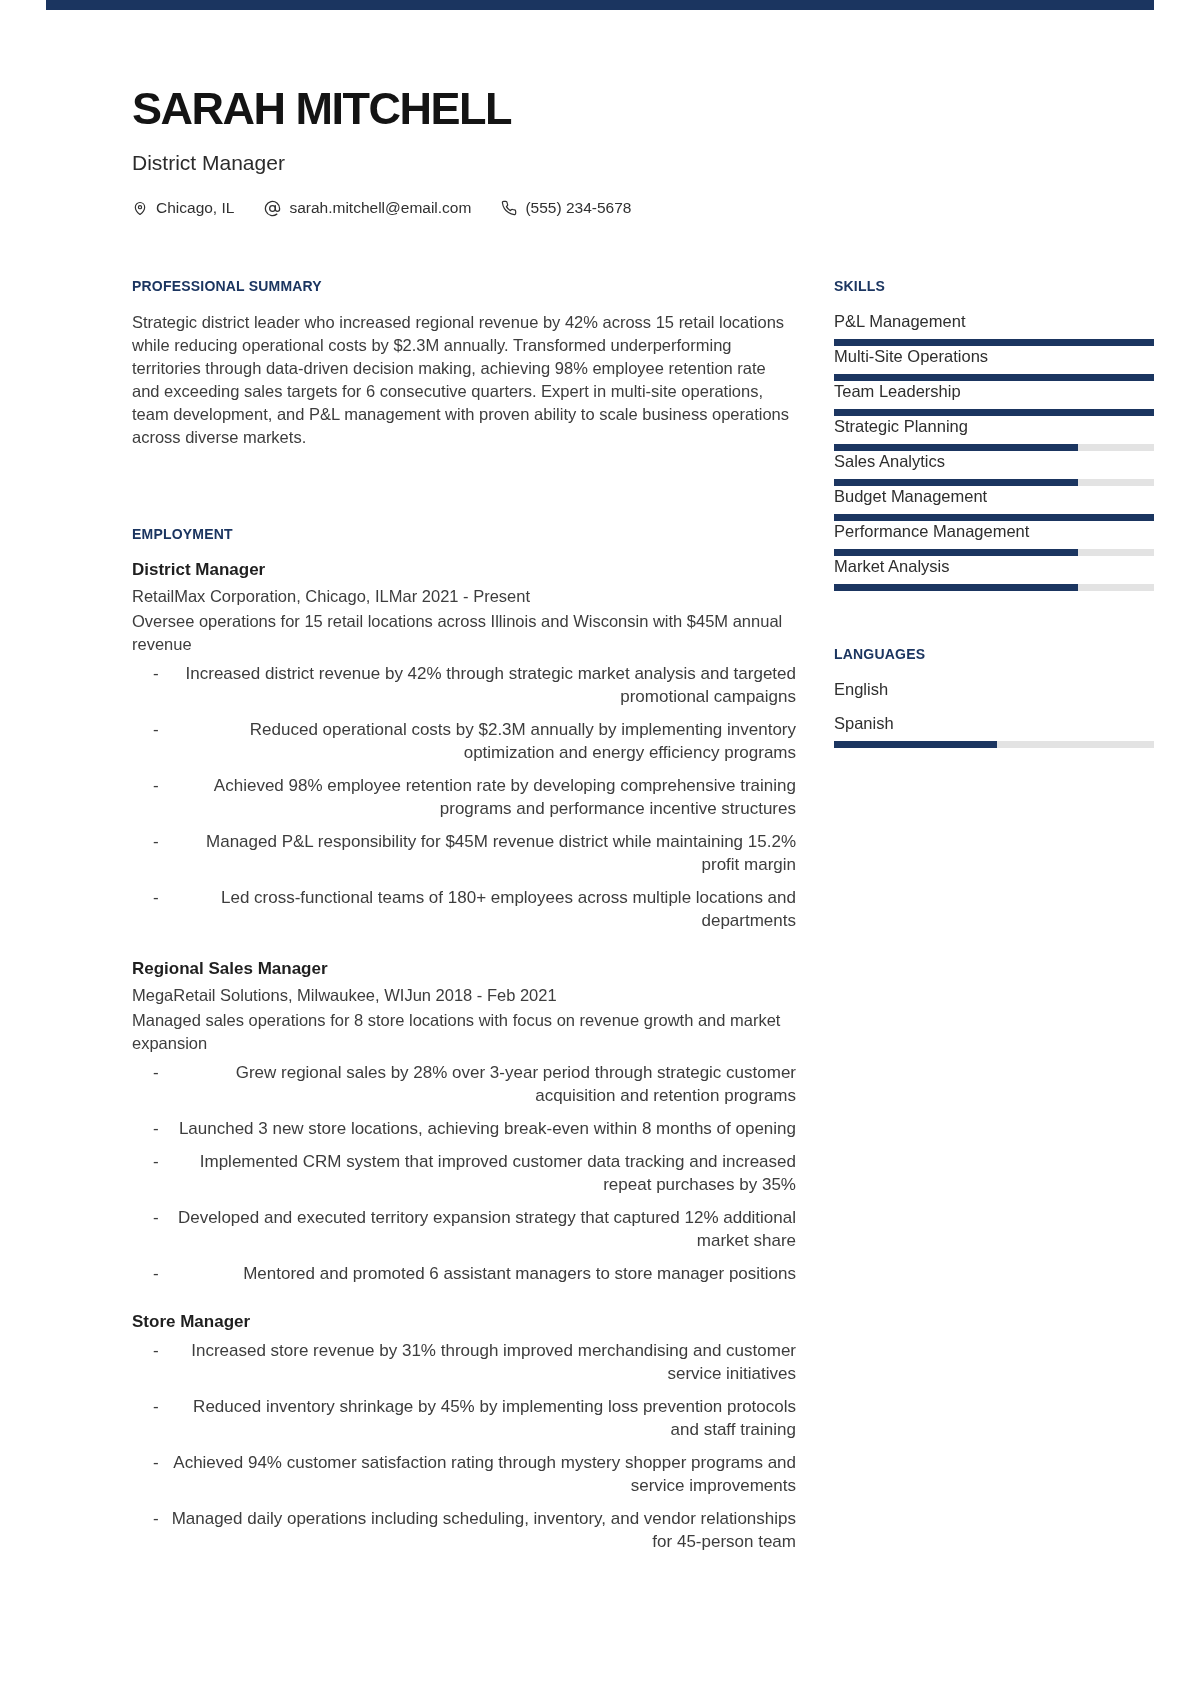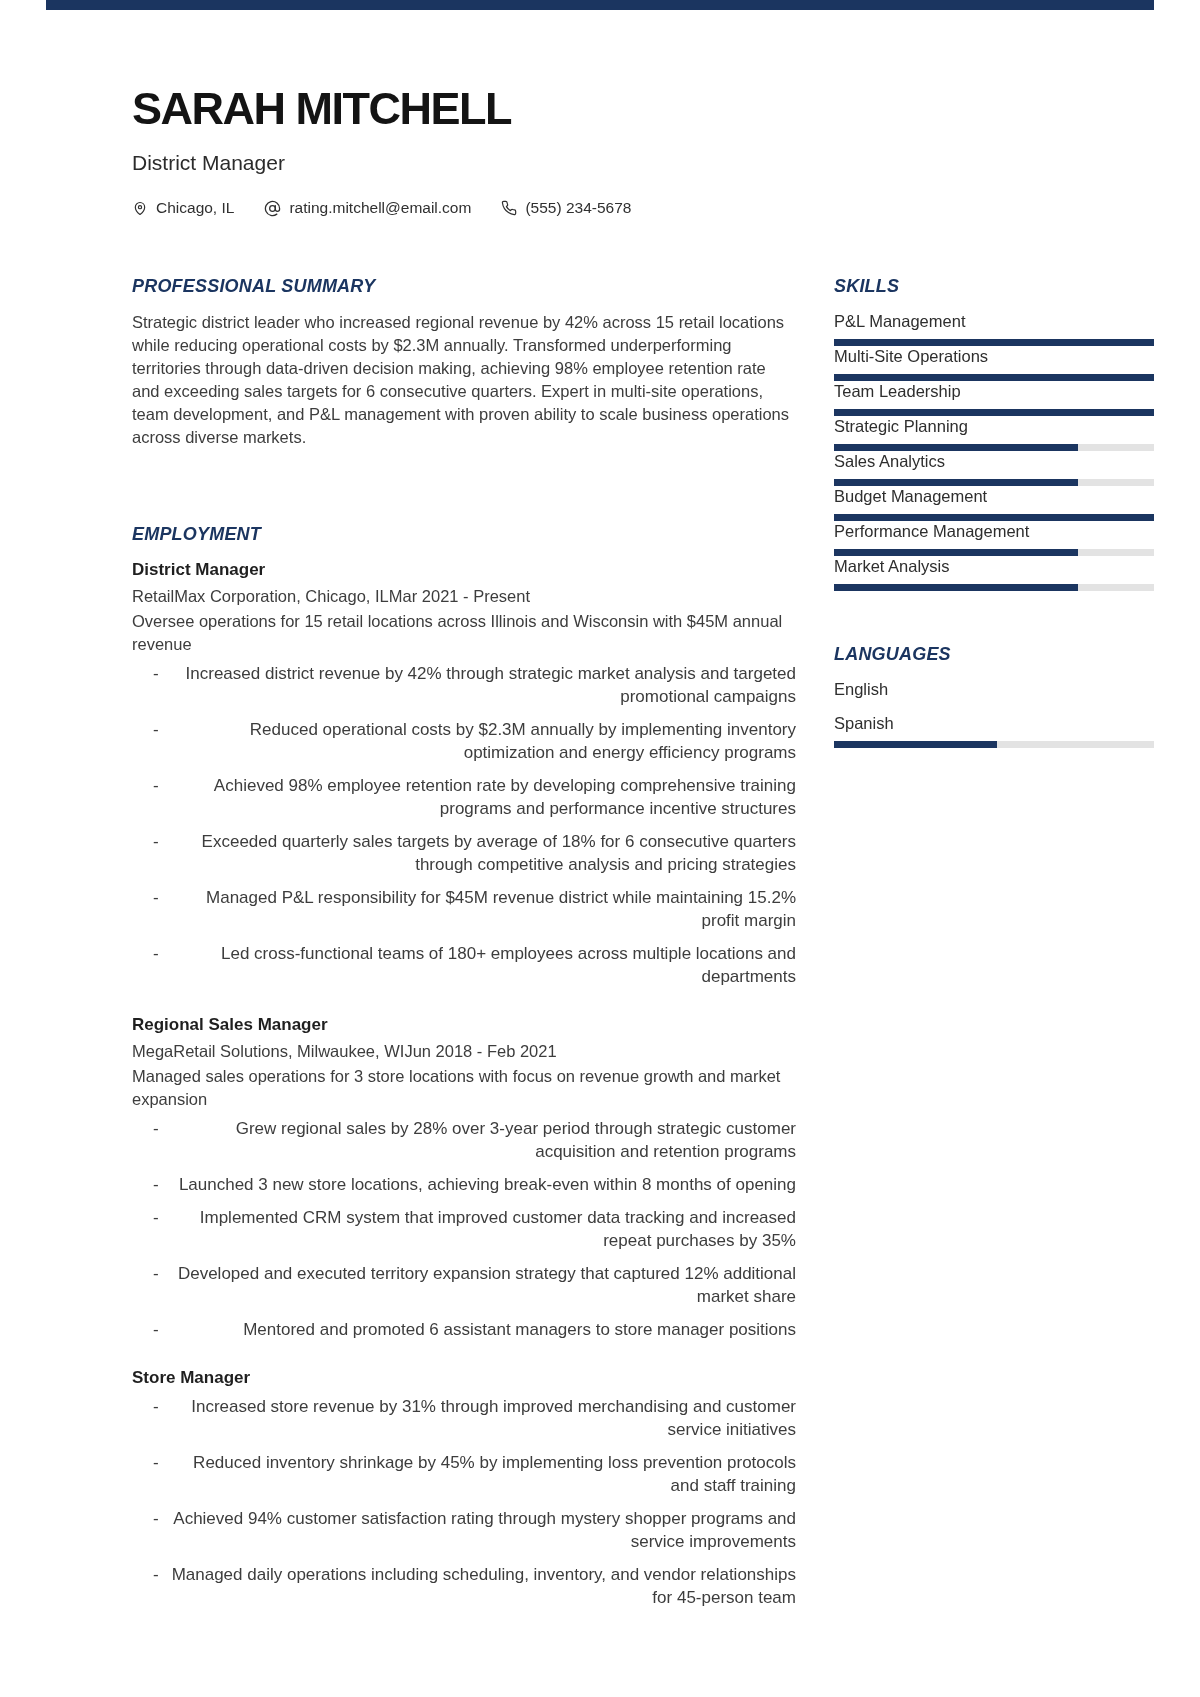--- a/index.html
+++ b/index.html
@@ -15,21 +15,21 @@
   .topbar{height:10px;width:100%;background:var(--accent);}
   .header{padding:76px 87px 0 86px;}
   .name{font-size:45px;font-weight:700;letter-spacing:-1.5px;color:var(--ink);line-height:1.0;}
   .subtitle{margin-top:20px;font-size:21px;font-weight:400;color:#2b2b2b;line-height:1.1;}
   .contact-row{margin-top:25px;display:flex;align-items:flex-start;gap:30px;font-size:15.5px;color:#303030;}
   .contact-item{display:flex;align-items:center;gap:8px;}
   .contact-item svg{display:block;}
   .columns{display:flex;margin-top:58px;padding:0 87px 0 86px;gap:38px;}
   .main{width:664px;flex:0 0 664px;}
   .sidebar{width:325px;flex:0 0 325px;}
-  h2.sec{font-size:18px;font-weight:700;color:var(--accent);letter-spacing:0.2px;line-height:22px;margin-bottom:14px;font-style:italic;}
+  h2.sec{font-size:14px;font-weight:700;color:var(--accent);letter-spacing:0.2px;line-height:22px;margin-bottom:14px;}
   .summary-text{font-size:16.5px;line-height:23px;color:var(--body);}
   .employment{margin-top:74px;}
   .job{margin-bottom:26px;}
   .job:last-child{margin-bottom:0;}
   .job-title{font-size:17px;font-weight:700;color:#1f1f1f;line-height:22px;margin-bottom:4px;}
   .job-sub{display:flex;justify-content:flex-start;align-items:baseline;font-size:16.5px;line-height:23px;color:var(--body);margin-bottom:2px;}
   .job-desc{font-size:16.5px;line-height:23px;color:var(--body);}
   ul.bullets{list-style:none;margin-top:6px;}
   ul.bullets li{position:relative;padding-left:33px;font-size:17px;line-height:23px;color:var(--body);margin-bottom:10px;text-align:right;}
   ul.bullets li:last-child{margin-bottom:0;}
@@ -61,21 +61,21 @@
           </span>
           <span class="contact-text">Chicago, IL</span>
         </div>
         <div class="contact-item">
           <span class="contact-icon">
             <svg width="17" height="17" viewBox="0 0 24 24" fill="none" stroke="#303030" stroke-width="1.8" stroke-linecap="round" stroke-linejoin="round">
               <circle cx="12" cy="12" r="4"></circle>
               <path d="M16 8v5a3 3 0 0 0 6 0v-1a10 10 0 1 0-3.92 7.94"></path>
             </svg>
           </span>
-          <span class="contact-text">rating.mitchell@email.com</span>
+          <span class="contact-text">sarah.mitchell@email.com</span>
         </div>
         <div class="contact-item">
           <span class="contact-icon">
             <svg width="16" height="16" viewBox="0 0 24 24" fill="none" stroke="#303030" stroke-width="1.8" stroke-linecap="round" stroke-linejoin="round">
               <path d="M22 16.92v3a2 2 0 0 1-2.18 2 19.79 19.79 0 0 1-8.63-3.07 19.5 19.5 0 0 1-6-6A19.79 19.79 0 0 1 2.12 4.18 2 2 0 0 1 4.11 2h3a2 2 0 0 1 2 1.72c.12.96.36 1.9.7 2.81a2 2 0 0 1-.45 2.11L8.09 9.91a16 16 0 0 0 6 6l1.27-1.27a2 2 0 0 1 2.11-.45c.91.34 1.85.58 2.81.7A2 2 0 0 1 22 16.92z"></path>
             </svg>
           </span>
           <span class="contact-text">(555) 234-5678</span>
         </div>
       </div>
@@ -94,32 +94,31 @@
               <div class="job-title">District Manager</div>
               <div class="job-sub">
                 <div class="job-company">RetailMax Corporation, Chicago, IL</div>
                 <div class="job-dates">Mar 2021 - Present</div>
               </div>
               <div class="job-desc">Oversee operations for 15 retail locations across Illinois and Wisconsin with $45M annual revenue</div>
               <ul class="bullets">
                 <li class="bullet">Increased district revenue by 42% through strategic market analysis and targeted promotional campaigns</li>
                 <li class="bullet">Reduced operational costs by $2.3M annually by implementing inventory optimization and energy efficiency programs</li>
                 <li class="bullet">Achieved 98% employee retention rate by developing comprehensive training programs and performance incentive structures</li>
-                <li class="bullet">Exceeded quarterly sales targets by average of 18% for 6 consecutive quarters through competitive analysis and pricing strategies</li>
                 <li class="bullet">Managed P&amp;L responsibility for $45M revenue district while maintaining 15.2% profit margin</li>
                 <li class="bullet">Led cross-functional teams of 180+ employees across multiple locations and departments</li>
               </ul>
             </div>
             <div class="job">
               <div class="job-title">Regional Sales Manager</div>
               <div class="job-sub">
                 <div class="job-company">MegaRetail Solutions, Milwaukee, WI</div>
                 <div class="job-dates">Jun 2018 - Feb 2021</div>
               </div>
-              <div class="job-desc">Managed sales operations for 3 store locations with focus on revenue growth and market expansion</div>
+              <div class="job-desc">Managed sales operations for 8 store locations with focus on revenue growth and market expansion</div>
               <ul class="bullets">
                 <li class="bullet">Grew regional sales by 28% over 3-year period through strategic customer acquisition and retention programs</li>
                 <li class="bullet">Launched 3 new store locations, achieving break-even within 8 months of opening</li>
                 <li class="bullet">Implemented CRM system that improved customer data tracking and increased repeat purchases by 35%</li>
                 <li class="bullet">Developed and executed territory expansion strategy that captured 12% additional market share</li>
                 <li class="bullet">Mentored and promoted 6 assistant managers to store manager positions</li>
               </ul>
             </div>
             <div class="job">
               <div class="job-title">Store Manager</div>

